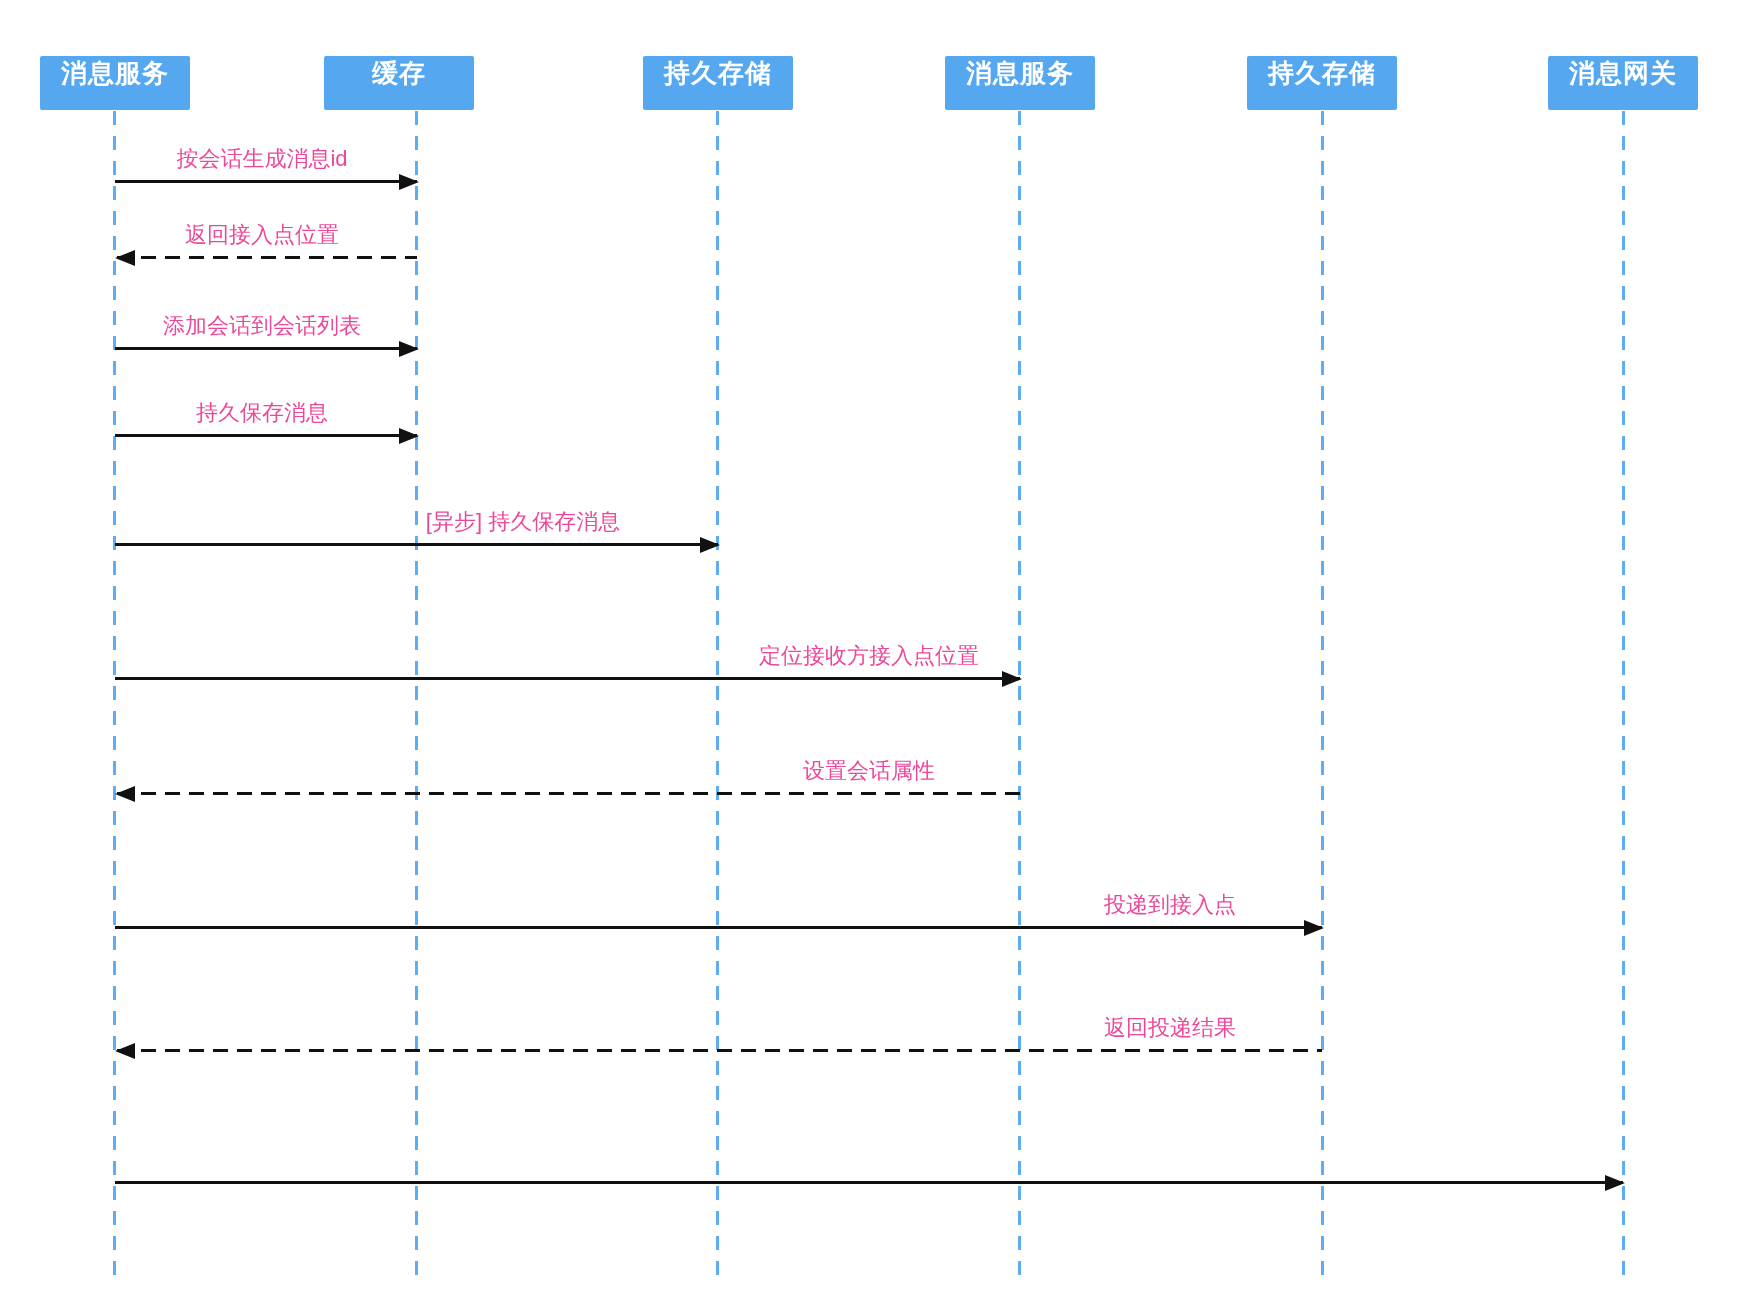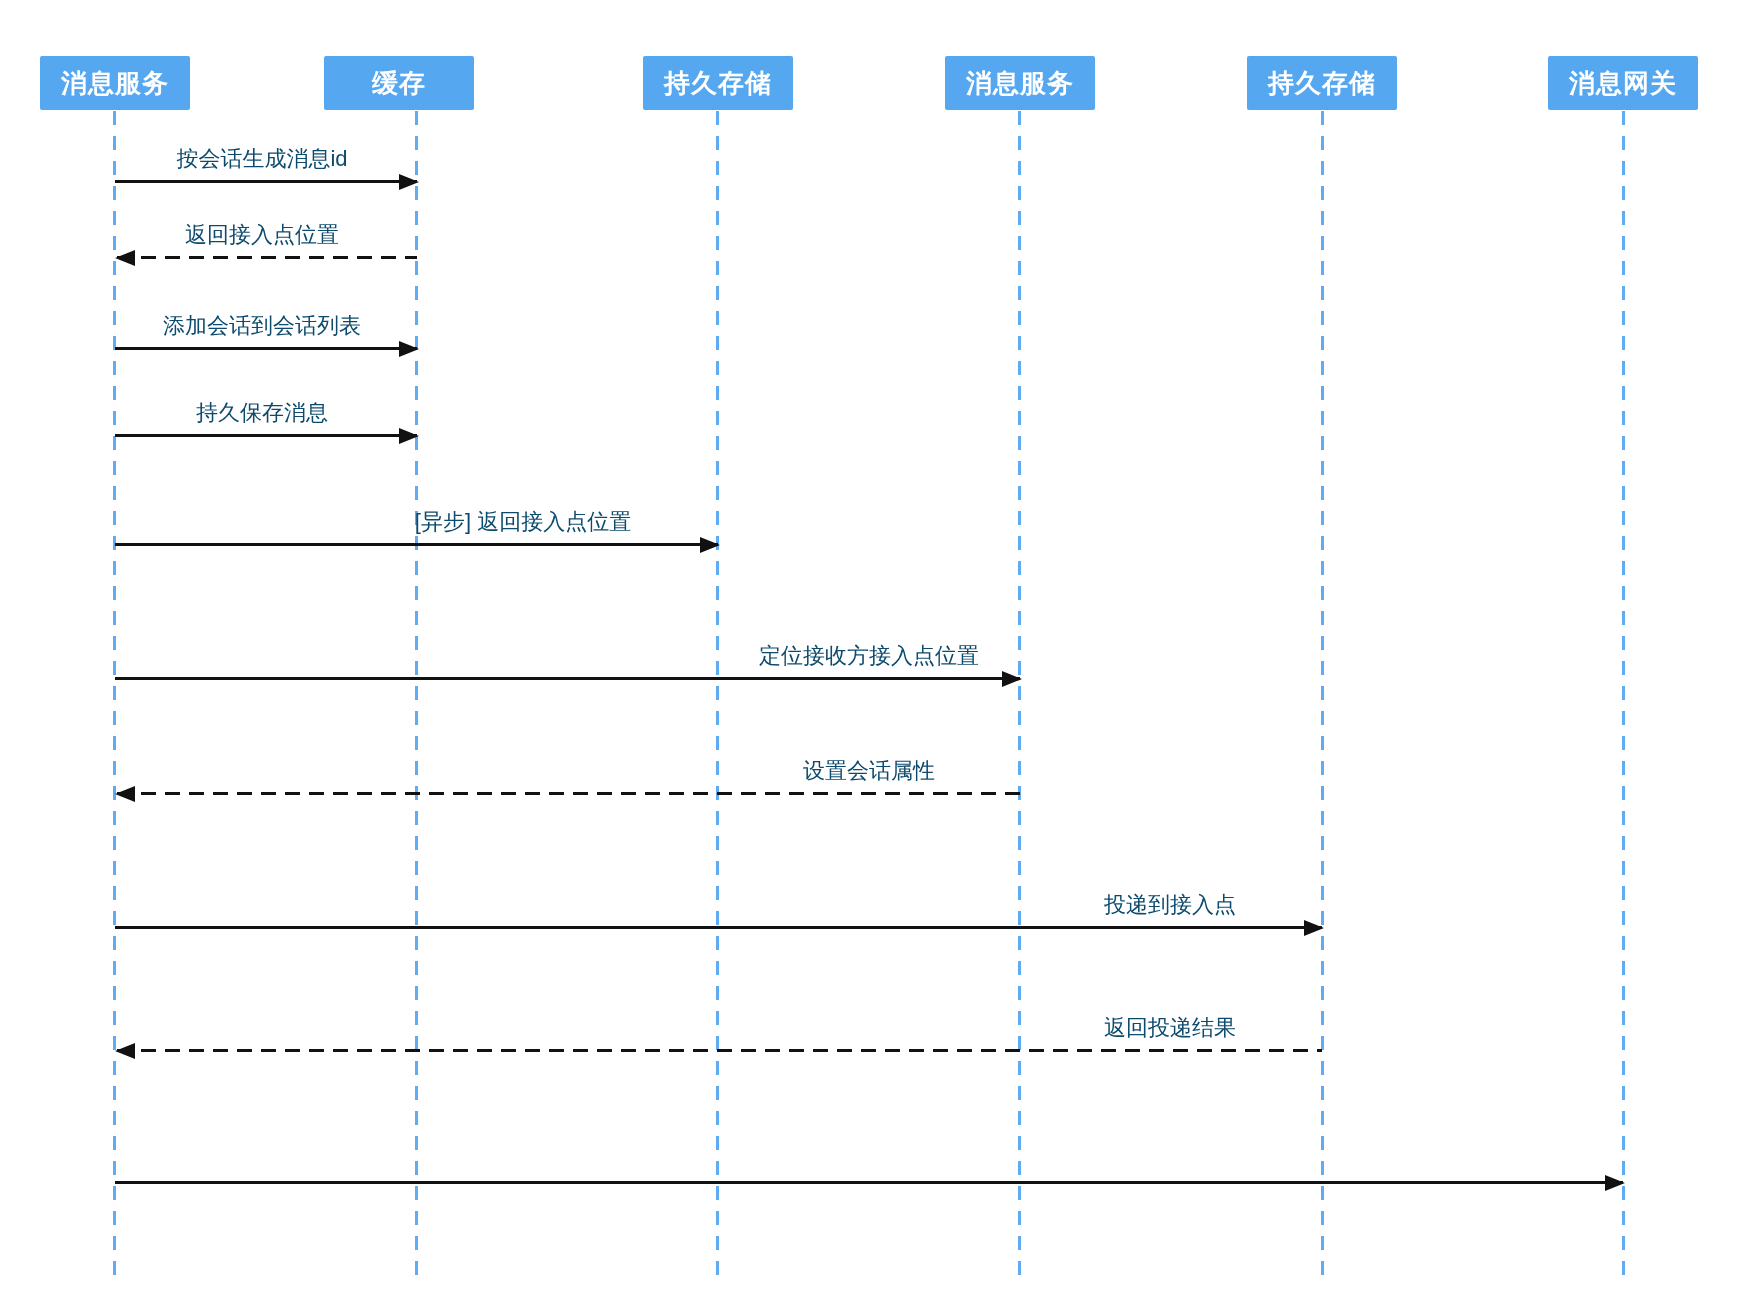--- a/index.html
+++ b/index.html
@@ -18,37 +18,36 @@
   .participant {
     position: absolute;
     top: 56px;
     width: 150px;
     height: 54px;
     background: #55a8f0;
     color: #ffffff;
     font-size: 26px;
     font-weight: 700;
     display: flex;
-    align-items: center;
     justify-content: center;
     border-radius: 2px;
     letter-spacing: 1px;
   }
   .lifeline {
     position: absolute;
     top: 111px;
     height: 1164px;
     width: 3px;
     background: repeating-linear-gradient(180deg, #5facf3 0 14px, transparent 14px 25px);
   }
   .msg-label {
     position: absolute;
     transform: translate(-50%, -100%);
     font-size: 22px;
-    color: #0c4a6e;
+    color: #ec4899;
     white-space: nowrap;
     line-height: 1.2;
   }
   .arrow {
     position: absolute;
     height: 3px;
     background: #111111;
   }
   .arrow.dashed {
     background: repeating-linear-gradient(90deg, #111111 0 15px, transparent 15px 24px);
@@ -112,21 +111,21 @@
 
   <div class="msg-label" style="left:262px;top:248px">返回接入点位置</div>
   <div class="arrow dashed to-left" style="left:117px;top:256px;width:300px"></div>
 
   <div class="msg-label" style="left:262px;top:339px">添加会话到会话列表</div>
   <div class="arrow to-right" style="left:115px;top:347px;width:302px"></div>
 
   <div class="msg-label" style="left:262px;top:426px">持久保存消息</div>
   <div class="arrow to-right" style="left:115px;top:434px;width:302px"></div>
 
-  <div class="msg-label" style="left:523px;top:535px">[异步] 返回接入点位置</div>
+  <div class="msg-label" style="left:523px;top:535px">[异步] 持久保存消息</div>
   <div class="arrow to-right" style="left:115px;top:543px;width:603px"></div>
 
   <div class="msg-label" style="left:869px;top:669px">定位接收方接入点位置</div>
   <div class="arrow to-right" style="left:115px;top:677px;width:905px"></div>
 
   <div class="msg-label" style="left:869px;top:784px">设置会话属性</div>
   <div class="arrow dashed to-left" style="left:117px;top:792px;width:903px"></div>
 
   <div class="msg-label" style="left:1170px;top:918px">投递到接入点</div>
   <div class="arrow to-right" style="left:115px;top:926px;width:1207px"></div>

